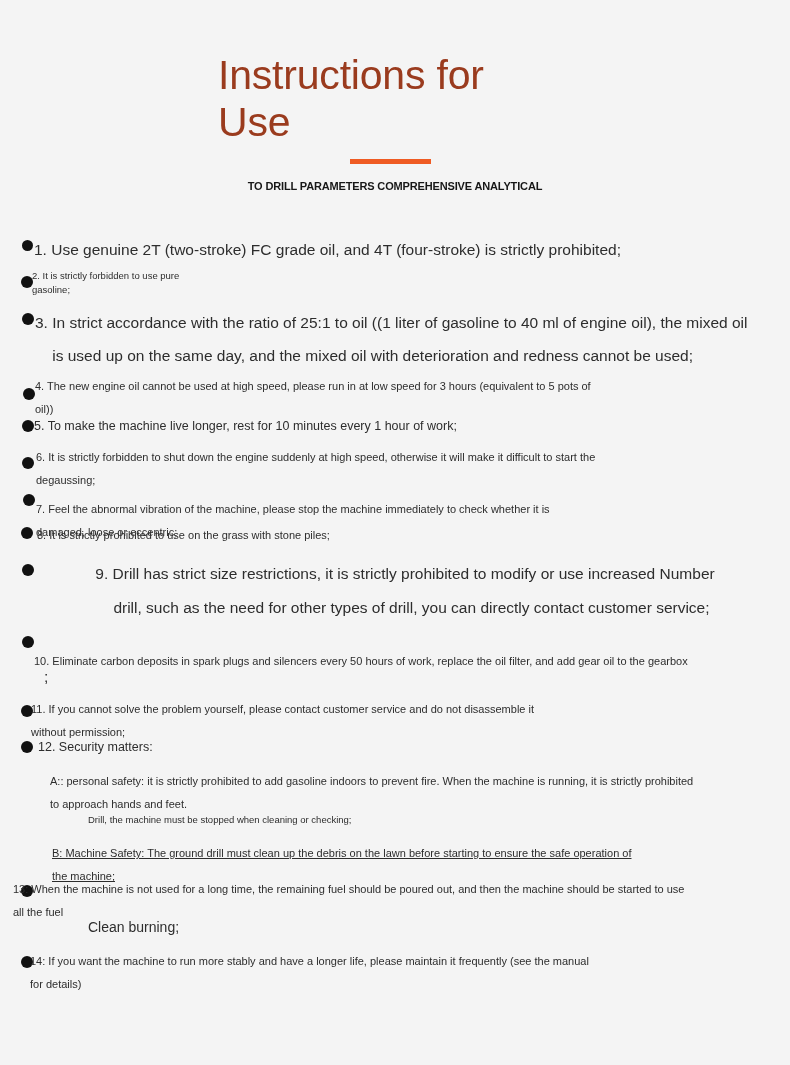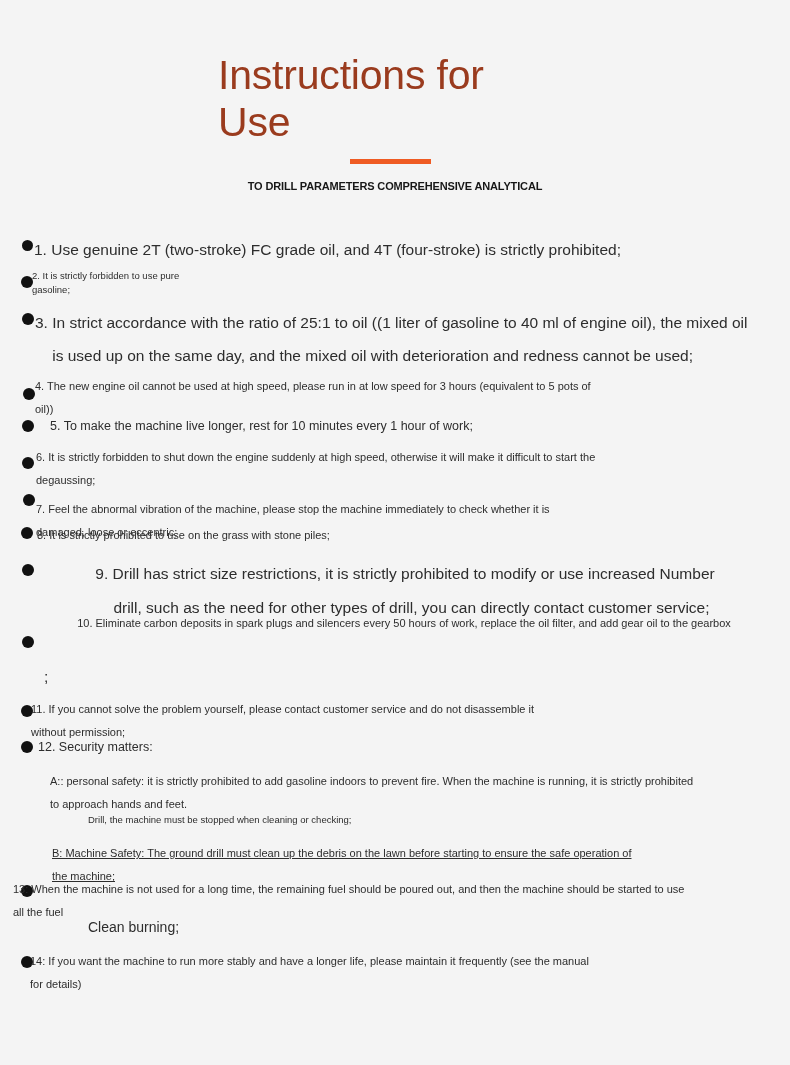--- a/index.html
+++ b/index.html
@@ -121,21 +121,21 @@
     </div>
 
     <div class="item">
       <span class="bullet" style="left:23px; top:388px; width:12px; height:12px;"></span>
       <span class="txt sz-sm" style="left:35px; top:375px; width:710px;">4. The new engine oil cannot be used at high speed, please run in at low speed for 3 hours (equivalent to 5 pots of
 oil))</span>
     </div>
 
     <div class="item">
       <span class="bullet" style="left:22px; top:420px; width:12px; height:12px;"></span>
-      <span class="txt sz-semi" style="left:34px; top:417px; width:640px;margin-left:16px;">5. To make the machine live longer, rest for 10 minutes every 1 hour of work;</span>
+      <span class="txt sz-semi" style="left:34px; top:417px; width:640px;">5. To make the machine live longer, rest for 10 minutes every 1 hour of work;</span>
     </div>
 
     <div class="item">
       <span class="bullet" style="left:22px; top:457px; width:12px; height:12px;"></span>
       <span class="txt sz-sm" style="left:36px; top:446px; width:700px;">6. It is strictly forbidden to shut down the engine suddenly at high speed, otherwise it will make it difficult to start the
 degaussing;</span>
     </div>
 
     <div class="item">
       <span class="bullet" style="left:23px; top:494px; width:12px; height:12px;"></span>
@@ -149,21 +149,21 @@
     </div>
 
     <div class="item">
       <span class="bullet" style="left:22px; top:564px; width:12px; height:12px;"></span>
       <span class="txt sz-lg" style="left:35px; top:557px; width:740px; line-height:34px;text-align:center;">9. Drill has strict size restrictions, it is strictly prohibited to modify or use increased Number
    drill, such as the need for other types of drill, you can directly contact customer service;</span>
     </div>
 
     <div class="item">
       <span class="bullet" style="left:22px; top:636px; width:12px; height:12px;"></span>
-      <span class="txt sz-sm" style="left:34px; top:612px; width:740px;text-align:center;">10. Eliminate carbon deposits in spark plugs and silencers every 50 hours of work, replace the oil filter, and add gear oil to the gearbox</span>
+      <span class="txt sz-sm" style="left:34px; top:650px; width:740px;">10. Eliminate carbon deposits in spark plugs and silencers every 50 hours of work, replace the oil filter, and add gear oil to the gearbox</span>
     </div>
 
     <div class="item">
       <span class="txt sz-lg" style="left:44px; top:661px; width:60px;">;</span>
     </div>
 
     <div class="item">
       <span class="bullet" style="left:21px; top:705px; width:12px; height:12px;"></span>
       <span class="txt sz-sm" style="left:31px; top:698px; width:700px;">11. If you cannot solve the problem yourself, please contact customer service and do not disassemble it
 without permission;</span>

